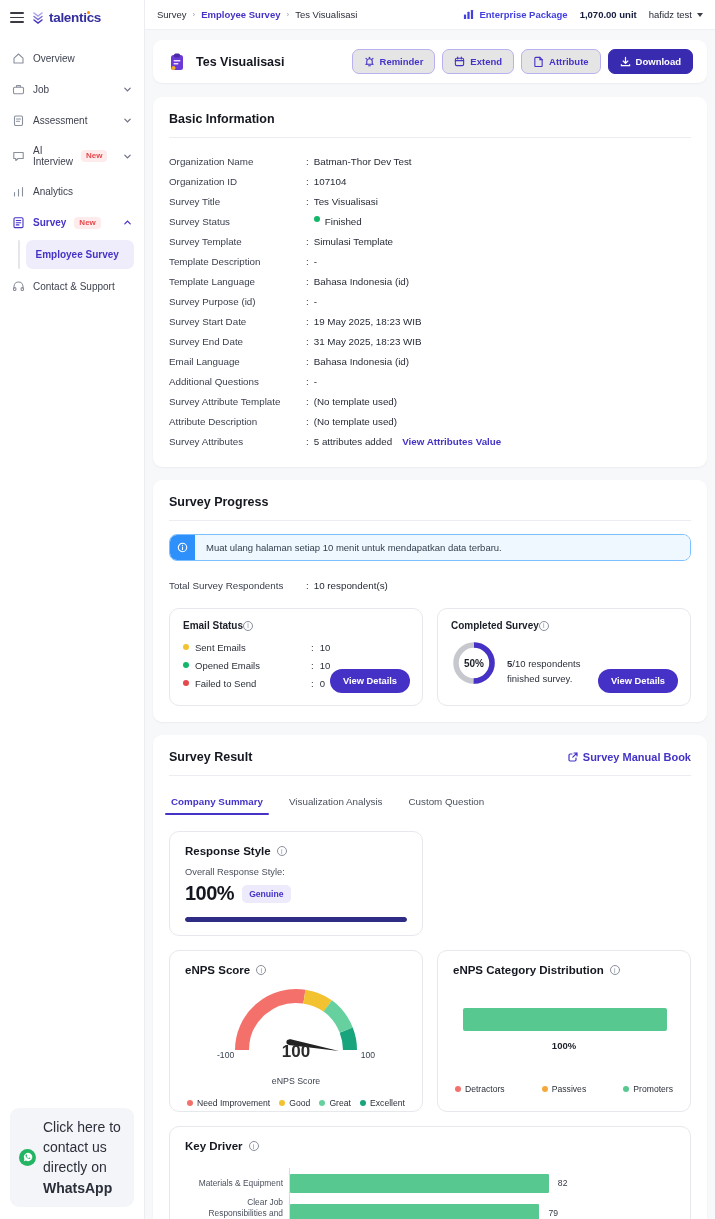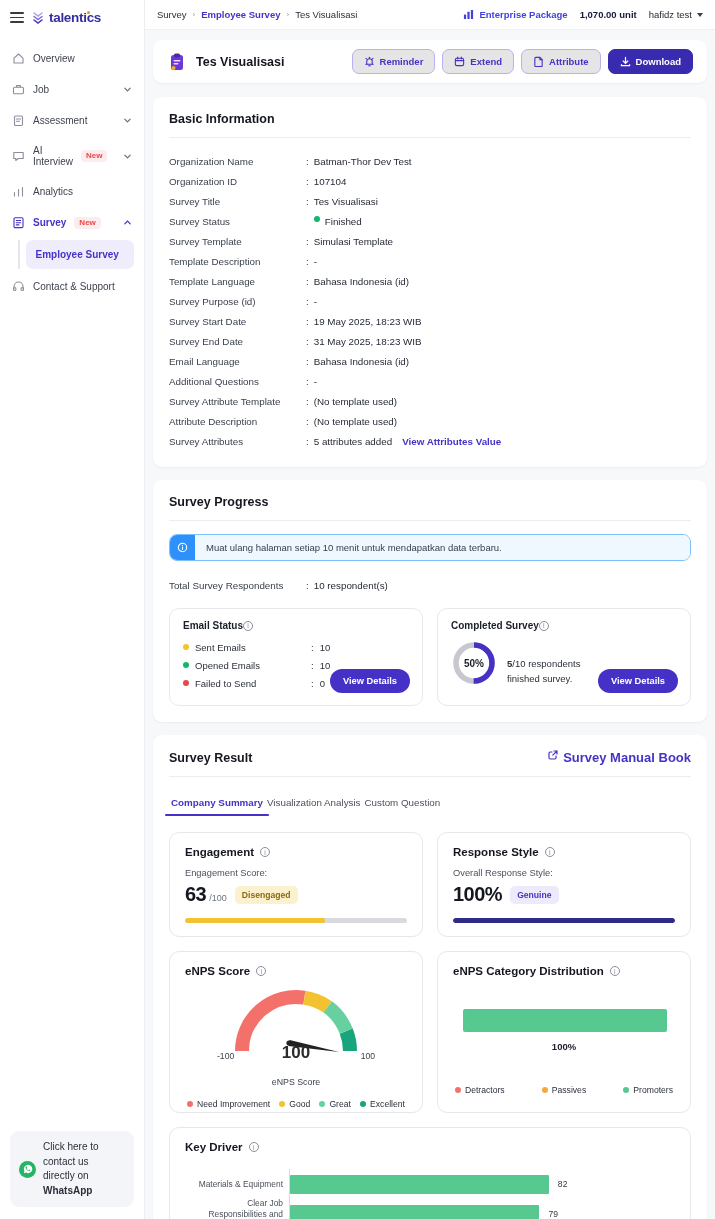--- a/index.html
+++ b/index.html
@@ -35,21 +35,21 @@
   .nav-item.active .chev { color:#4433C6; }
   .sub-wrap { display:flex; padding:2px 10px 2px 18px; }
   .sub-guide { width:1.5px; background:#E4E6EB; border-radius:2px; margin-right:6px; }
   .sub-item { flex:1; background:#EFEDFC; color:#4433C6; font-weight:bold; font-size:10px;
     border-radius:7px; padding:9px 10px; cursor:pointer; }
   .wa-widget { position:absolute; left:10px; right:10px; bottom:12px; background:#F4F5F8;
     border-radius:9px; padding:9px 9px; display:flex; gap:7px; align-items:center; cursor:pointer; }
   .wa-icon { width:17px; height:17px; background:#24B564; border-radius:50%; flex:0 0 17px;
     display:flex; align-items:center; justify-content:center; color:#fff; }
   .wa-icon svg { width:10px; height:10px; }
-  .wa-text { font-size:10px; color:#2B2F3A; line-height:1.45; }
+  .wa-text { font-size:14px; color:#2B2F3A; line-height:1.45; }
   .wa-text b { font-weight:bold; }
   
   .topbar { position:absolute; left:145px; right:0; top:0; height:30px; background:#fff;
     border-bottom:1px solid #EFF0F3; display:flex; align-items:center; padding:0 12px; z-index:4; }
   .crumbs { display:flex; align-items:center; gap:6px; font-size:9.5px; color:#2B2F3A; }
   .crumb { cursor:pointer; }
   .crumb.link { color:#4433C6; font-weight:bold; }
   .crumb-sep { color:#9AA0AC; font-size:8px; }
   .top-right { margin-left:auto; display:flex; align-items:center; gap:12px; }
   .pkg { display:flex; align-items:center; gap:5px; color:#4340DE; font-weight:bold;
@@ -105,24 +105,24 @@
   .pill-btn { background:#4631C6; color:#fff; font-size:9.3px; font-weight:bold; border:none;
     border-radius:14px; padding:7px 13px; cursor:pointer;margin-top:40px; }
   .email-card .pill-btn, .cs-card .pill-btn { position:absolute; right:12px; bottom:12px; }
   .cs-body { display:flex; align-items:flex-end; gap:10px; }
   .donut-wrap { position:relative; width:46px; height:46px; }
   .donut-pct { position:absolute; inset:0; display:flex; align-items:center; justify-content:center;
     font-size:10px; font-weight:bold; color:#1B1F29; }
   .cs-text { font-size:9.5px; color:#2B3039; line-height:1.6; }
   
   .result-head { display:flex; align-items:center; }
-  .manual-link { margin-left:auto; display:flex; gap:5px; color:#4433C6;
-    font-weight:bold; font-size:13px; cursor:pointer; }
+  .manual-link { margin-left:auto; display:flex; gap:5px; align-items:center; color:#4433C6;
+    font-weight:bold; font-size:11px; cursor:pointer; }
   .manual-link .bico { width:10px; height:10px; display:flex; }
-  .tabs { display:flex; margin:2px 0 16px 0; }
+  .tabs { display:flex; gap:22px; margin:2px 0 16px 0; }
   .tab { font-size:9.8px; color:#4A505C; padding:7px 2px 8px 2px; cursor:pointer; position:relative; }
   .tab.active { color:#4433C6; font-weight:bold; }
   .tab.active::after { content:""; position:absolute; left:-4px; right:-4px; bottom:0; height:2.5px;
     background:#4433C6; border-radius:2px; }
   .rcard { border:1px solid #E7E8EC; border-radius:10px; padding:13px 15px; }
   .rcard-title { font-size:11.5px; font-weight:bold; color:#14171F; display:flex; gap:6px; align-items:center; }
   .rcard-sub { font-size:9.3px; color:#4A505C; margin-top:10px; }
   .score-row { display:flex; align-items:center; gap:8px; margin-top:5px; }
   .score-big { font-size:20px; font-weight:bold; color:#14171F; letter-spacing:-.5px; }
   .score-denom { font-size:9px; color:#6B7280; align-self:flex-end; margin-left:-5px; padding-bottom:3px; }
@@ -607,35 +607,20 @@
     </div>
     <hr class="sec-rule">
     <div class="tabs" id="tabs">
         <span class="tab active">Company Summary</span>
         <span class="tab">Visualization Analysis</span>
         <span class="tab">Custom Question</span>
       </div>
 
     <div class="two-col">
 
-      <div class="rcard">
-        <div class="rcard-title">
-            <span>Engagement</span>
-            <span class="info-i">i</span>
-          </div>
-        <div class="rcard-sub">Engagement Score:</div>
-        <div class="score-row">
-          <span class="score-big">63</span>
-          <span class="score-denom">/100</span>
-          <span class="score-badge warn">Disengaged</span>
-        </div>
-        <div class="meter">
-            <div class="meter-fill yellow" id="eng-fill" style="width: 63%;"></div>
-          </div>
-      </div>
 
       <div class="rcard">
         <div class="rcard-title">
             <span>Response Style</span>
             <span class="info-i">i</span>
           </div>
         <div class="rcard-sub">Overall Response Style:</div>
         <div class="score-row">
           <span class="score-big">100%</span>
           <span class="score-badge purple">Genuine</span>

